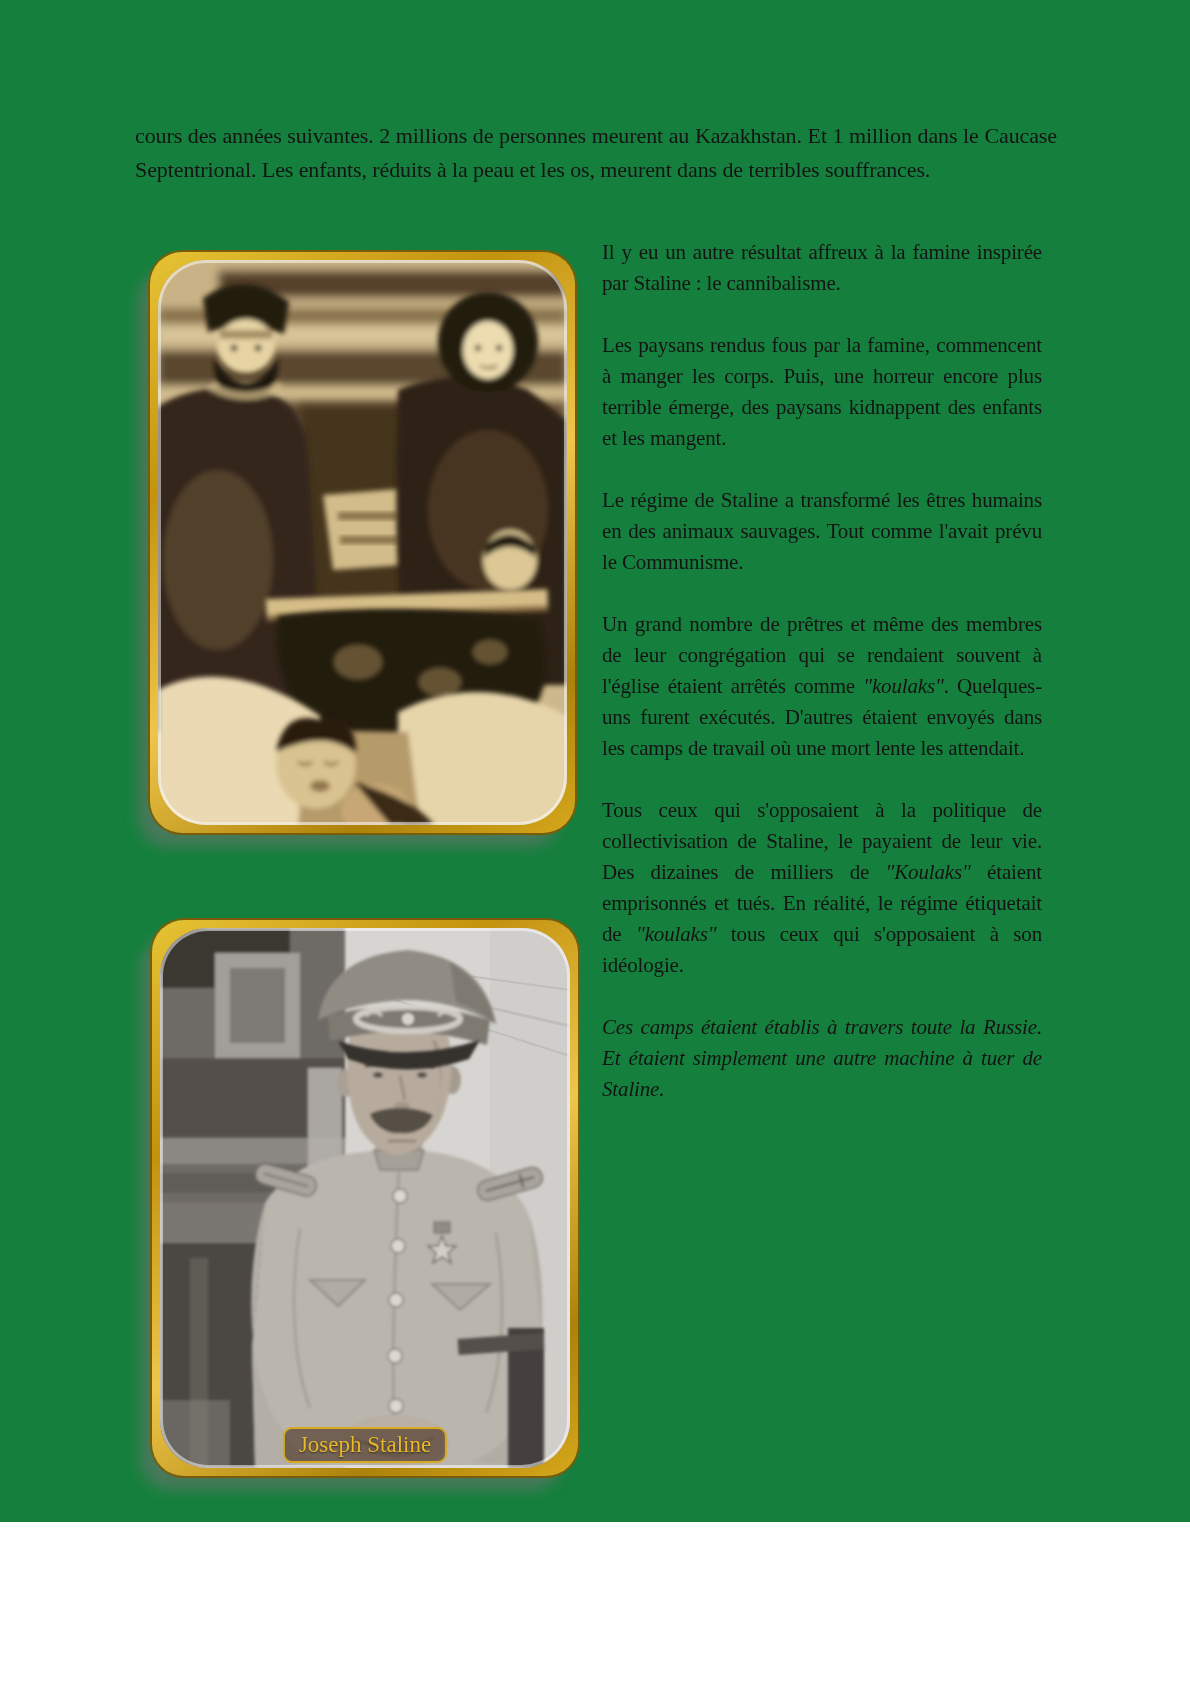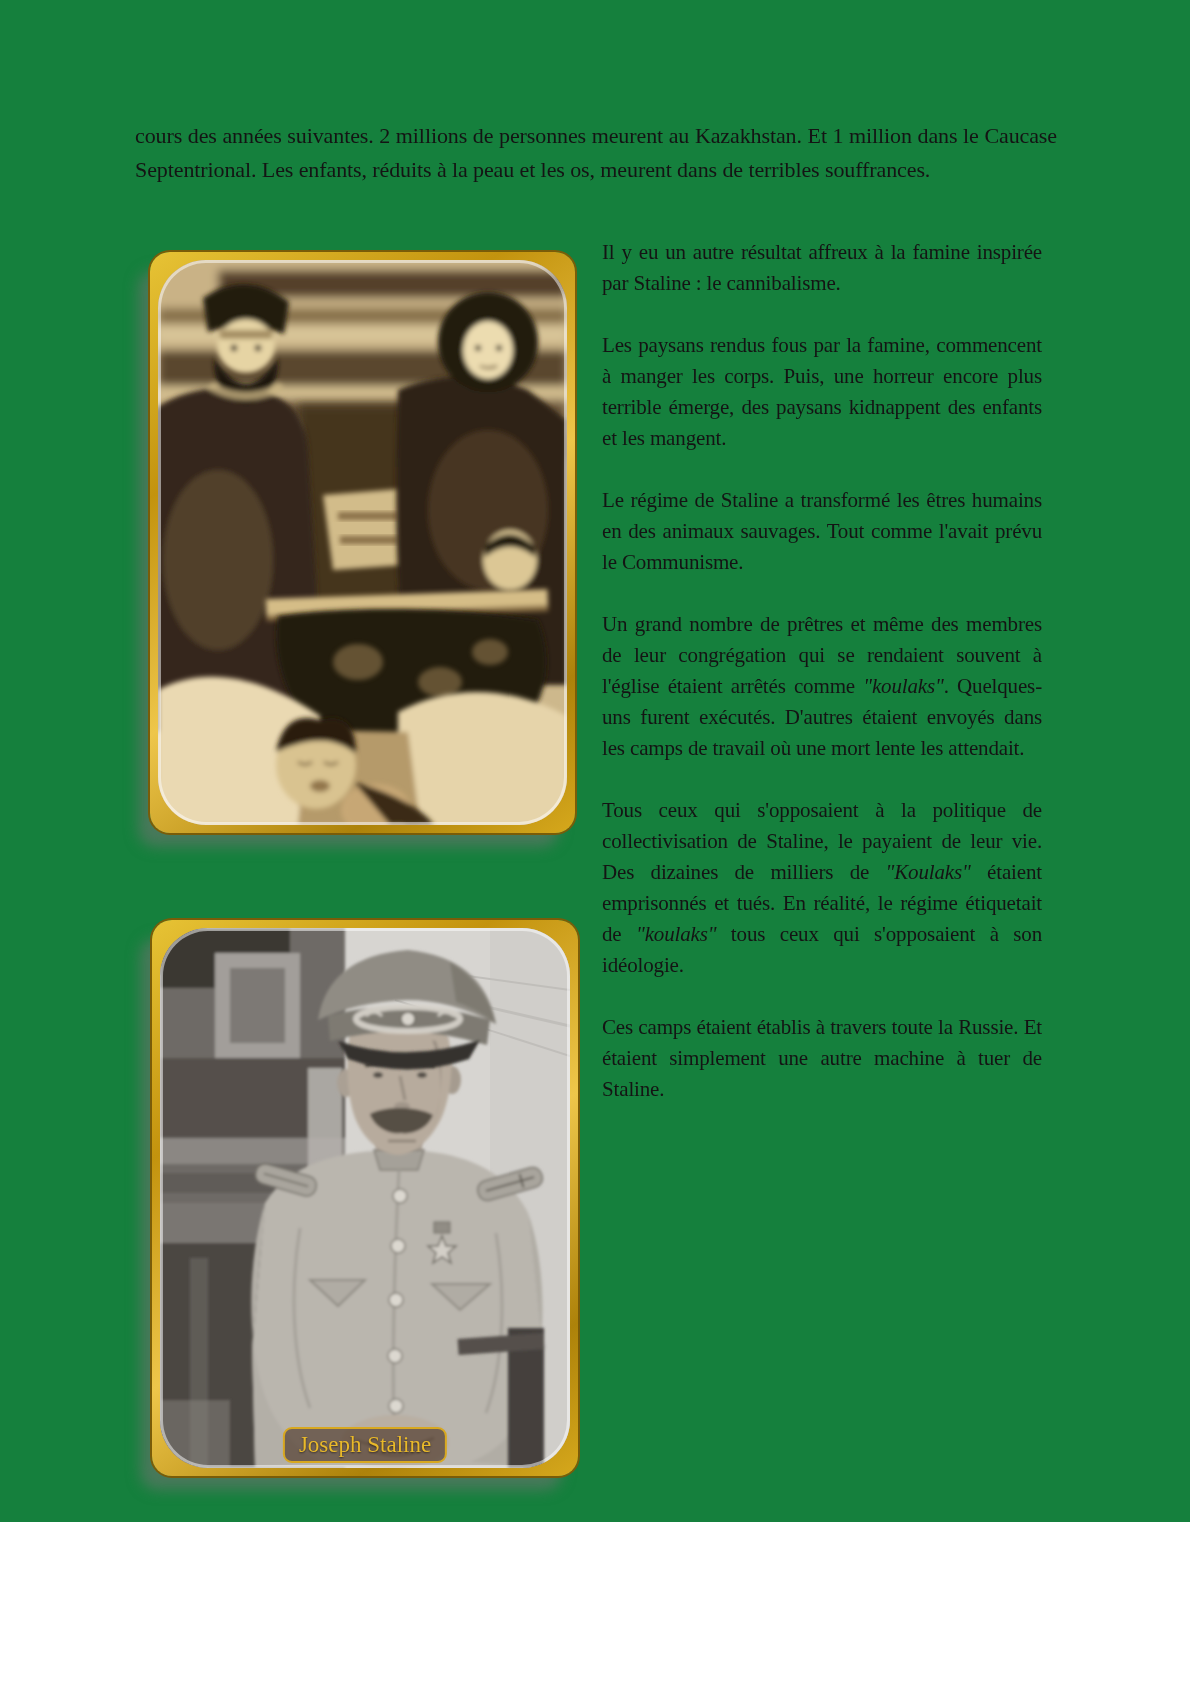--- a/index.html
+++ b/index.html
@@ -14,26 +14,26 @@
   
   .intro{
     position:absolute;left:135px;top:119px;width:922px;margin:0;
     font-size:22px;line-height:34px;text-align:justify;letter-spacing:-0.1px;
   }
   .right-col{
     position:absolute;left:602px;top:237px;width:440px;
     font-size:21px;line-height:31px;text-align:justify;letter-spacing:-0.15px;
   }
   .right-col p{margin:0 0 31px 0;}
-  .right-col p:last-child{margin-bottom:0;}
+  .right-col p:last-child{margin-bottom:0;font-style:italic;}
   .right-col i{font-style:italic;}
   
   .photo-frame{
     position:absolute;
-    border-radius:20px;
+    border-radius:32px;
     padding:8px;
     background:linear-gradient(145deg,#e7c335 0%,#c3930e 28%,#eec64a 55%,#ad820a 82%,#d6a81c 100%);
     box-shadow:0 0 0 2px #7a5c08, -14px 16px 14px -2px rgba(115,115,115,0.55);
   }
   .photo1{left:150px;top:252px;width:409px;height:565px;}
   .photo2{left:152px;top:920px;width:410px;height:540px;}
   .photo-inner{
     position:relative;width:100%;height:100%;
     border-radius:48px;overflow:hidden;background:#d8c9a6;
   }

